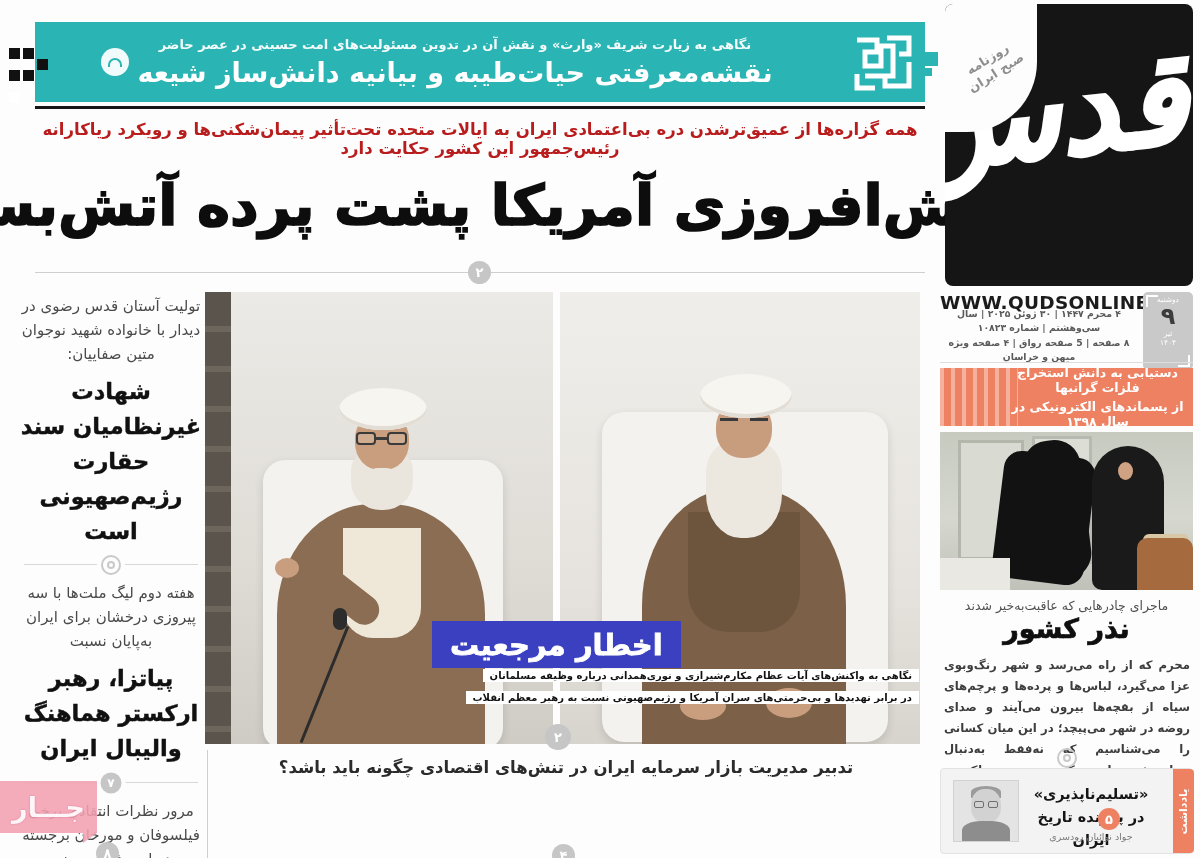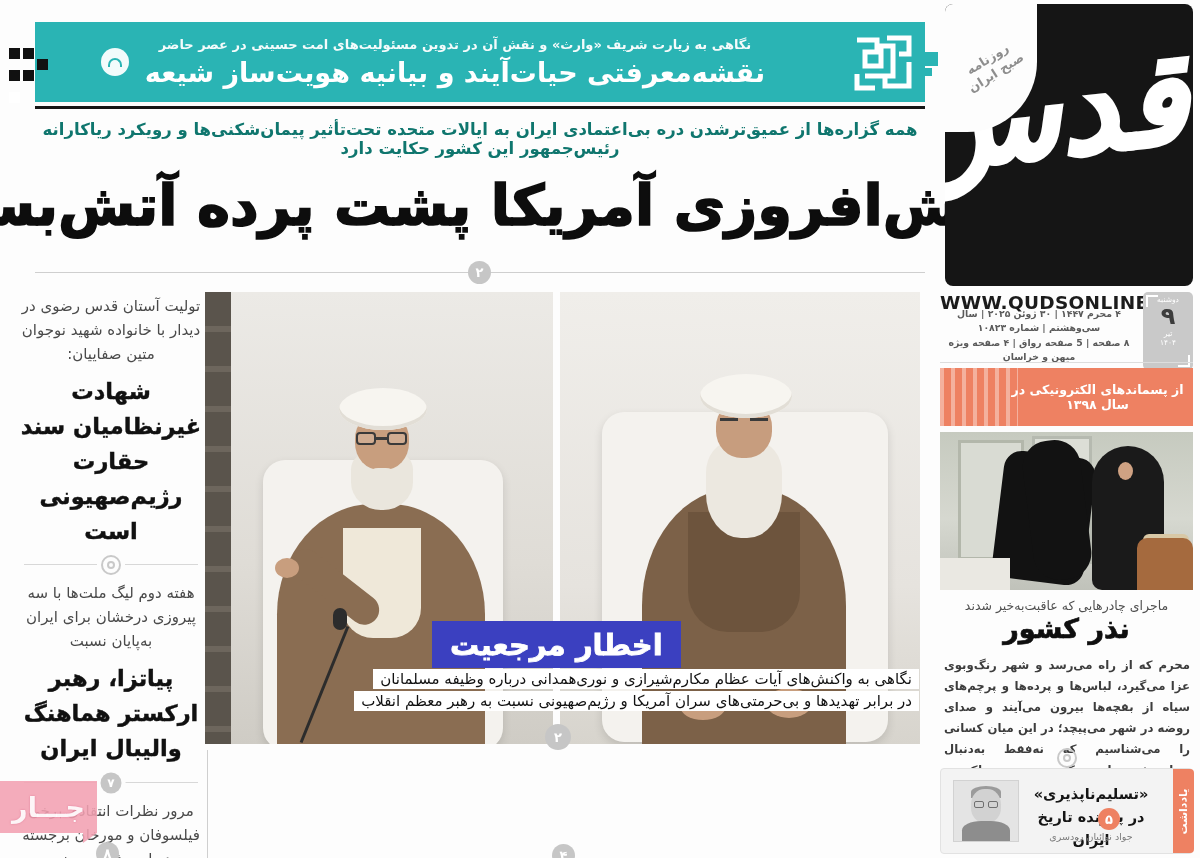--- a/index.html
+++ b/index.html
@@ -20,21 +20,21 @@
   .pixels { position:absolute; left:9px; top:70px; width:11px; height:11px; background:#111;
             box-shadow: 14px -22px #111, 0 -22px #111, 28px -11px #111, 14px 0 #111, 0 22px #fff; }
   .banner-orn { position:absolute; left:66px; top:26px; width:28px; height:28px; background:#f2fbfb;
                 border-radius:50%; display:flex; align-items:center; justify-content:center; }
   .banner-orn i { width:14px; height:9px; border:2px solid #2ab4b4; border-bottom:none;
                   border-radius:12px 12px 0 0; display:block; }
   .top-rule { position:absolute; left:35px; top:106px; width:890px; height:3px; background:#161616; }
 
   
   .lead-kicker { position:absolute; left:35px; top:120px; width:890px; text-align:center;
-                 font-size:16.5px; font-weight:bold; color:#0f766e; }
+                 font-size:16.5px; font-weight:bold; color:#b91c1c; }
   .lead-head { position:absolute; left:35px; top:146px; width:890px; height:118px;
                display:flex; align-items:center; justify-content:center;
                font-size:56px; font-weight:bold; color:#0d0d0d; white-space:nowrap;
                -webkit-text-stroke:1.6px #0d0d0d; }
   .lead-divider { position:absolute; left:35px; top:272px; width:890px; height:1px; background:#cfcfcf; }
   .ref-circle { position:absolute; width:23px; height:23px; border-radius:50%; background:#c6c6c6;
                 color:#fff; font-size:13px; font-weight:bold; display:flex; align-items:center;
                 justify-content:center; }
   .ref-lead { left:468px; top:261px; }
   .ref-photo { left:545px; top:724px; width:26px; height:26px; }
@@ -72,21 +72,21 @@
   .turban { background:#f7f5f0; border-radius:50%; box-shadow:inset 0 -4px 0 #e2ded6; }
   .face { background:#c89e7e; border-radius:46%; }
   .beard { background:#eae6dd; }
   .glasses { border:2.5px solid #3a3a3a; border-radius:4px; background:rgba(255,255,255,.15); }
   .gbridge { background:#3a3a3a; }
   .mic { background:#2c2c2c; }
   
   .badge-blue { position:absolute; left:432px; top:621px; height:47px; padding:0 18px; background:#3b40c0;
                 color:#fff; font-size:29px; font-weight:bold; display:flex; align-items:center; z-index:4;
                 -webkit-text-stroke:.8px #fff; }
-  .cap-line { position:absolute; right:281px; background:#fff; color:#111; font-size:15px; font-weight:normal;
+  .cap-line { position:absolute; right:281px; background:#fff; color:#111; font-size:10px; font-weight:bold;
               padding:1px 7px; z-index:4; white-space:nowrap; }
   .cap1 { top:669px; } .cap2 { top:691px; }
 
   
   .v-rule { position:absolute; left:207px; top:750px; width:1px; height:108px; background:#cfcfcf; }
   .bourse-kicker { position:absolute; left:210px; top:758px; width:712px; text-align:center;
                    font-size:16.5px; font-weight:bold; color:#2b2b2b; }
   .bourse-head { position:absolute; left:210px; top:780px; width:712px; text-align:center;
                  font-size:47px; font-weight:bold; color:#0d0d0d; -webkit-text-stroke:1.3px #0d0d0d; }
 
@@ -173,21 +173,21 @@
 <body>
 
 <div class="page">
 
   <div class="teal-banner">
     <div class="banner-orn">
         <i></i>
       </div>
     <div class="txt">
       <div class="tb-kicker">نگاهی به زیارت شریف «وارث» و نقش آن در تدوین مسئولیت‌های امت حسینی در عصر حاضر</div>
-      <div class="tb-head">نقشه‌معرفتی حیات‌آیند و بیانیه هویت‌ساز شیعه</div>
+      <div class="tb-head">نقشه‌معرفتی حیات‌طیبه و بیانیه دانش‌ساز شیعه</div>
     </div>
     <svg class="kufic" viewBox="0 0 64 64">
       <g stroke="#ffffff" stroke-width="5" fill="none">
         <path d="M6 10 h20 v12 h-12 v14 h16 v-20 h12 v30 h-28"></path>
         <path d="M36 8 h22 v16 h-10"></path>
         <path d="M58 32 v24 h-24 v-8"></path>
         <path d="M6 44 v14 h18"></path>
       </g>
     </svg>
     <div class="teal-step"></div>
@@ -262,20 +262,21 @@
     <div class="ph gbridge" style="left:190px; top:126px; width:18px; height:3px;"></div>
     <div class="ph turban" style="left:140px; top:82px; width:92px; height:44px;"></div>
   </div>
 
   <div class="badge-blue">اخطار مرجعیت</div>
   <div class="cap-line cap1">نگاهی به واکنش‌های آیات عظام مکارم‌شیرازی و نوری‌همدانی درباره وظیفه مسلمانان</div>
   <div class="cap-line cap2">در برابر تهدیدها و بی‌حرمتی‌های سران آمریکا و رژیم‌صهیونی نسبت به رهبر معظم انقلاب</div>
   <div class="ref-circle ref-photo">۲</div>
 
   <div class="v-rule"></div>
+  <div class="bourse-kicker">تدبیر مدیریت بازار سرمایه ایران در تنش‌های اقتصادی چگونه باید باشد؟</div>
   <div class="ref-circle ref-bourse">۴</div>
 
   <div class="logo-box">
     <div class="logo-word">قدس</div>
     <div class="logo-notch"></div>
     <div class="logo-tag">روزنامه صبح ایران</div>
   </div>
   <div class="site-url">WWW.QUDSONLINE.IR</div>
   <div class="date-lines">
     <div>۴ محرم ۱۴۴۷ | ۳۰ ژوئن ۲۰۲۵ | سال سی‌وهشتم | شماره ۱۰۸۲۳</div>
@@ -286,20 +287,21 @@
     <div class="db-wd">دوشنبه</div>
     <div class="db-day">۹</div>
     <div class="db-m">تیر</div>
     <div class="db-y">۱۴۰۴</div>
   </div>
   <div class="sb-divider"></div>
 
   <div class="orange-banner">
     <div class="stripes"></div>
     <div class="otxt">
+      <div>دستیابی به دانش استخراج فلزات گرانبها</div>
       <div>از پسماندهای الکترونیکی در سال ۱۳۹۸</div>
     </div>
   </div>
 
   <div class="sb-photo">
     <div class="door"></div>
     <div class="door2"></div>
     <div class="fabric fab1"></div>
     <div class="fabric fab2"></div>
     <div class="woman"></div>

